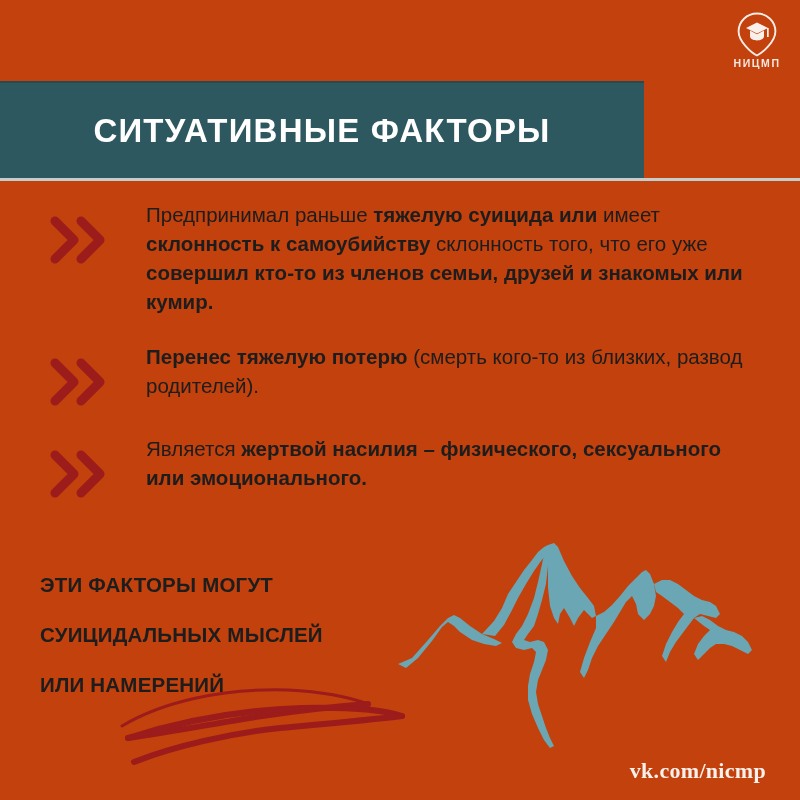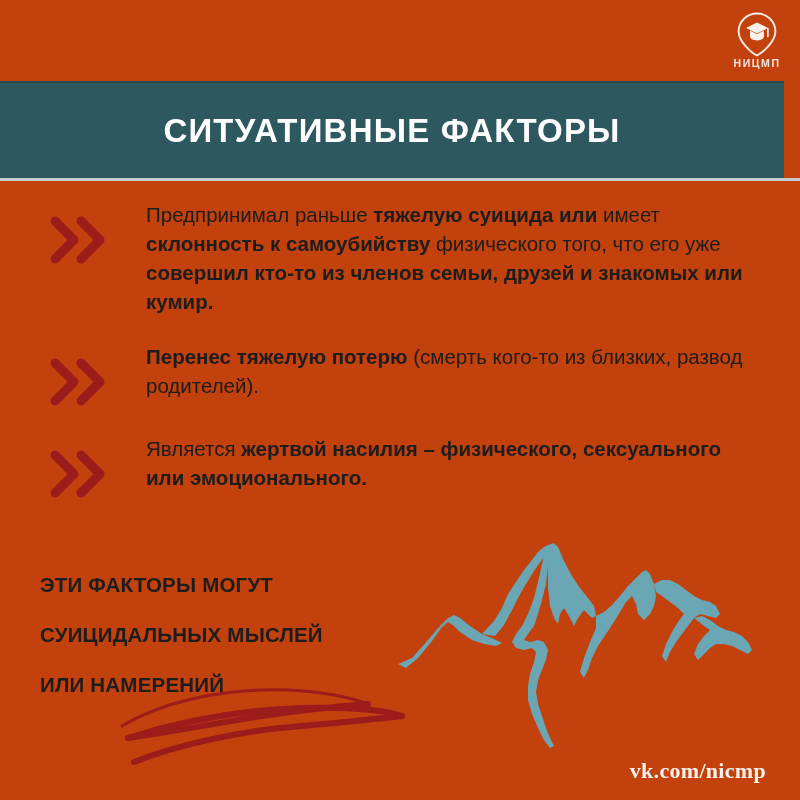--- a/index.html
+++ b/index.html
@@ -48,21 +48,21 @@
     opacity: .88;
     line-height: 1;
     font-family: "Liberation Sans", sans-serif;
   }
 
   
   .banner {
     position: absolute;
     left: 0;
     top: 81px;
-    width: 784px;
+    width: 644px;
     height: 97px;
     background: #2d5860;
     border-top: 2px solid #27494f;
     box-sizing: border-box;
     display: flex;
     align-items: center;
     justify-content: center;
   }
   .banner-title {
     color: #ffffff;
@@ -183,21 +183,21 @@
   <div class="banner-underline"></div>
 
   <div class="bullets">
 
     <div class="bullet">
       <svg class="chev" viewBox="0 0 62 52">
         <path d="M7 7 L26 26 L7 45" fill="none" stroke="#9c1b1b" stroke-width="9" stroke-linecap="round" stroke-linejoin="round"></path>
         <path d="M33 7 L52 26 L33 45" fill="none" stroke="#9c1b1b" stroke-width="9" stroke-linecap="round" stroke-linejoin="round"></path>
       </svg>
       <div class="bullet-text">
-        <span>Предпринимал раньше </span><b>тяжелую суицида или</b><span> имеет </span><b>склонность к самоубийству</b><span> физического того, что его уже </span><b>совершил кто-то из членов семьи, друзей и знакомых или кумир.</b>
+        <span>Предпринимал раньше </span><b>тяжелую суицида или</b><span> имеет </span><b>склонность к самоубийству</b><span> склонность того, что его уже </span><b>совершил кто-то из членов семьи, друзей и знакомых или кумир.</b>
       </div>
     </div>
 
     <div class="bullet">
       <svg class="chev" viewBox="0 0 62 52">
         <path d="M7 7 L26 26 L7 45" fill="none" stroke="#9c1b1b" stroke-width="9" stroke-linecap="round" stroke-linejoin="round"></path>
         <path d="M33 7 L52 26 L33 45" fill="none" stroke="#9c1b1b" stroke-width="9" stroke-linecap="round" stroke-linejoin="round"></path>
       </svg>
       <div class="bullet-text">
         <b>Перенес тяжелую потерю</b><span> (смерть кого-то из близких, развод родителей).</span>

